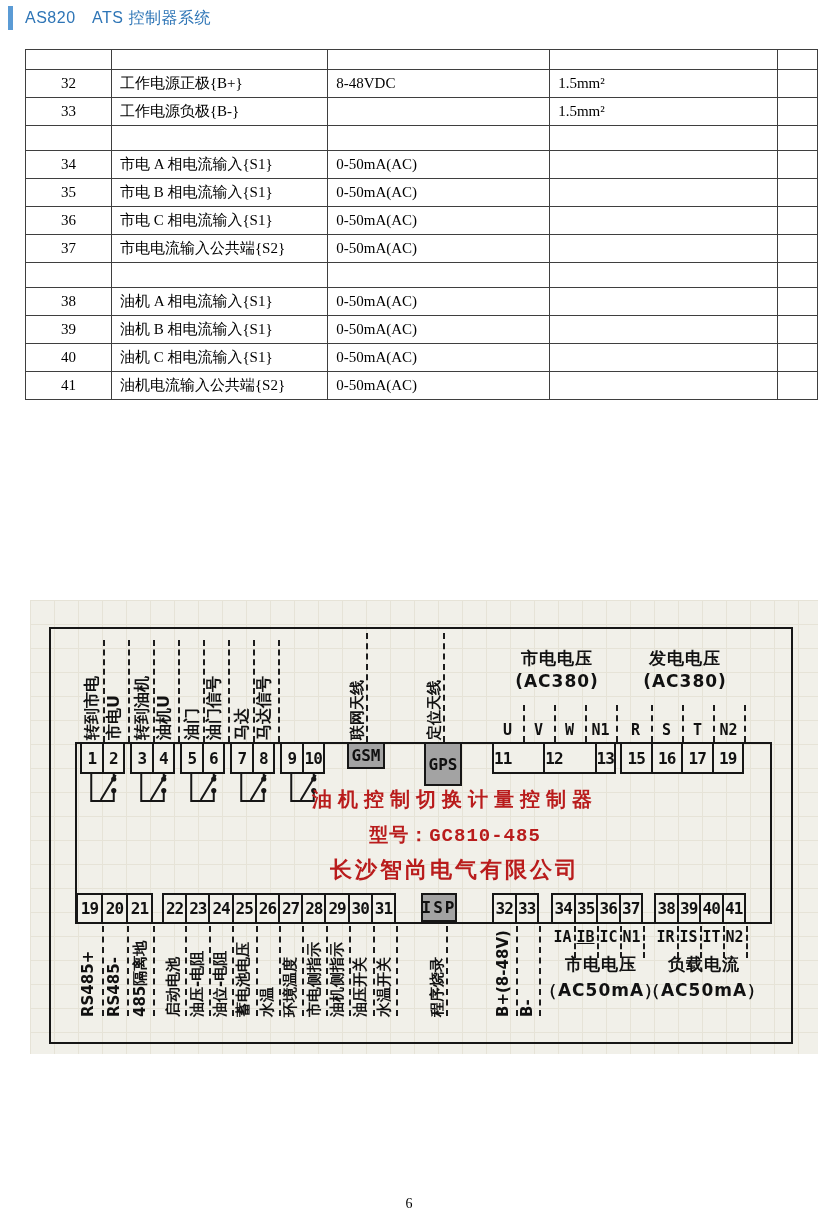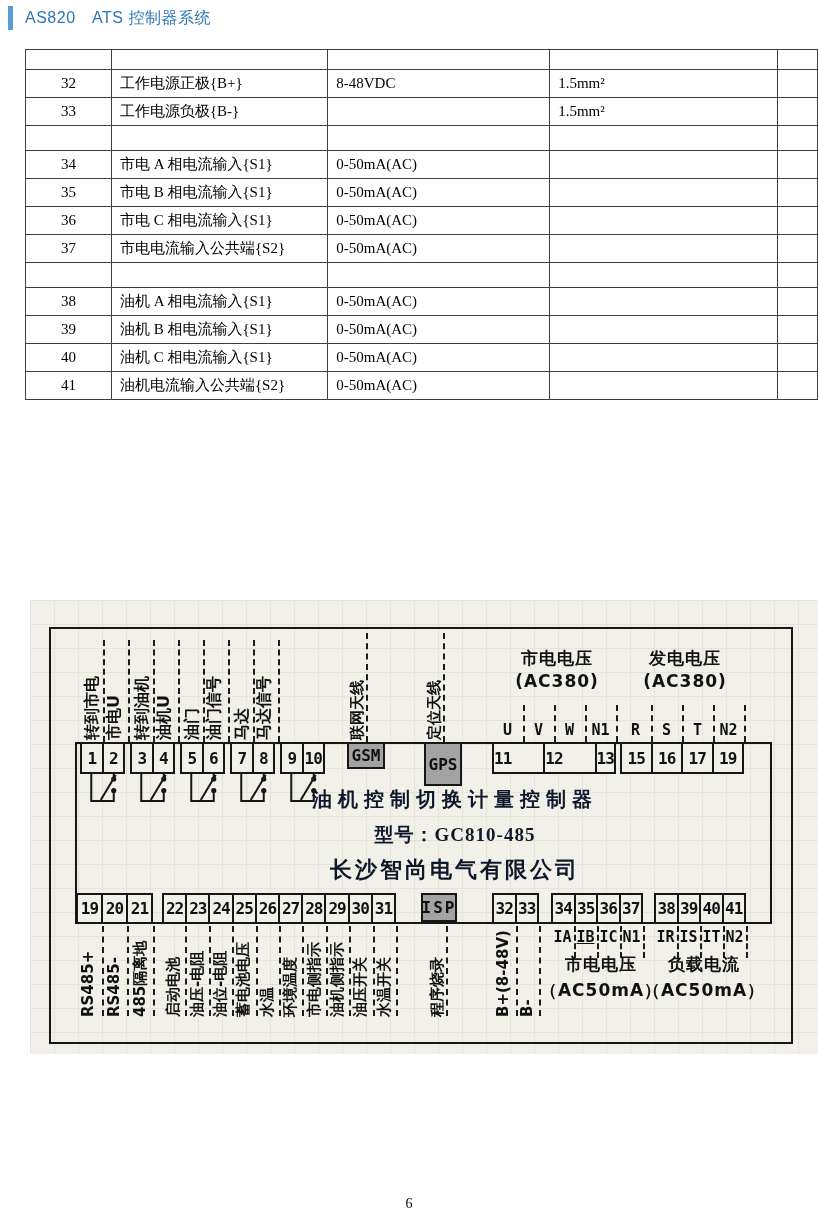--- a/index.html
+++ b/index.html
@@ -41,21 +41,21 @@
   .dash{position:absolute;width:0;border-left:2px dashed #1c1c1c;z-index:3;}
   .vlab{position:absolute;transform:rotate(-90deg);transform-origin:0 0;white-space:nowrap;
         font-weight:bold;font-size:15px;line-height:17px;z-index:5;
         font-family:"DejaVu Sans","Liberation Sans",sans-serif;}
   .hlab{position:absolute;transform:translateX(-50%);white-space:nowrap;font-weight:bold;z-index:5;
         font-family:"DejaVu Sans","Liberation Sans",sans-serif;}
   .phase{font-family:"DejaVu Sans Mono","Liberation Mono",monospace;font-size:15px;}
   .vhead{font-size:17px;letter-spacing:1px;}
 
   #dev-text{left:255px;top:786px;width:400px;text-align:center;z-index:5;
-            font-family:Liberation Serif, serif;color:#0f172a;}
+            font-family:Liberation Mono, monospace;color:#b91c1c;}
   #dev-title{font-weight:bold;font-size:20px;letter-spacing:6px;}
   #dev-model{font-weight:bold;font-size:19px;letter-spacing:1px;margin-top:9px;}
   #dev-company{font-weight:bold;font-size:22px;letter-spacing:3px;margin-top:7px;}
 
   #gsm-ant{left:349px;top:740px;}
   #gps-ant{left:426px;top:740px;}
   #isp-lab{left:429px;top:1017px;}
 
   #mv-title{left:557px;top:647px;}  #mv-sub{left:557px;top:671px;}
   #gv-title{left:685px;top:647px;}  #gv-sub{left:685px;top:671px;}

